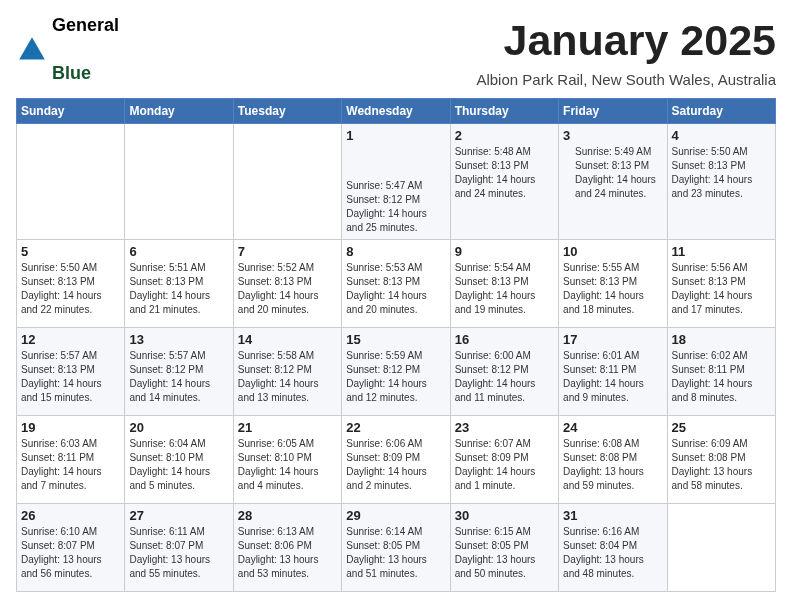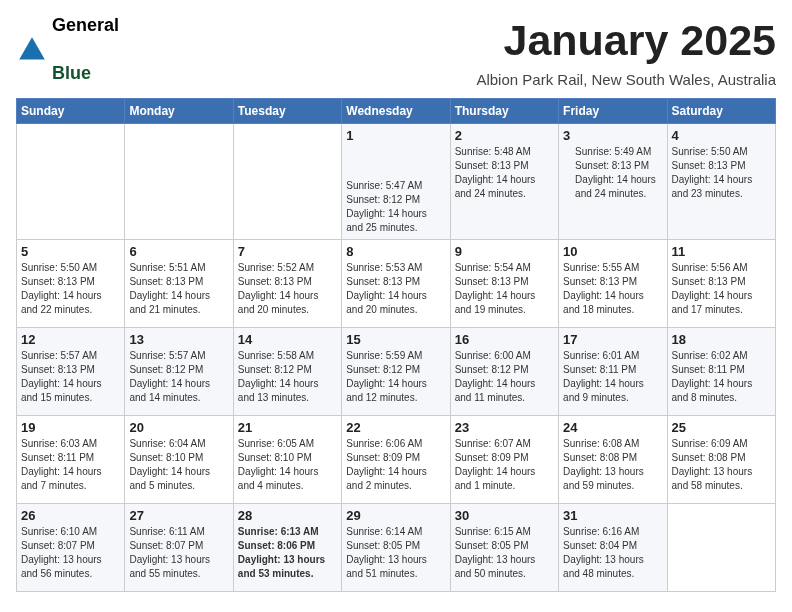--- a/index.html
+++ b/index.html
@@ -316,21 +316,21 @@
         </td>
         <td>
           <span class="day-number">27</span>
           <div class="cell-info" style="white-space: pre-line;">Sunrise: 6:11 AM
 Sunset: 8:07 PM
 Daylight: 13 hours
 and 55 minutes.</div>
         </td>
         <td>
           <span class="day-number">28</span>
-          <div class="cell-info" style="white-space: pre-line; font-weight: bold;">Sunrise: 6:13 AM
+          <div class="cell-info" style="white-space: pre-line;">Sunrise: 6:13 AM
 Sunset: 8:06 PM
 Daylight: 13 hours
 and 53 minutes.</div>
         </td>
         <td>
           <span class="day-number">29</span>
           <div class="cell-info" style="white-space: pre-line;">Sunrise: 6:14 AM
 Sunset: 8:05 PM
 Daylight: 13 hours
 and 51 minutes.</div>

